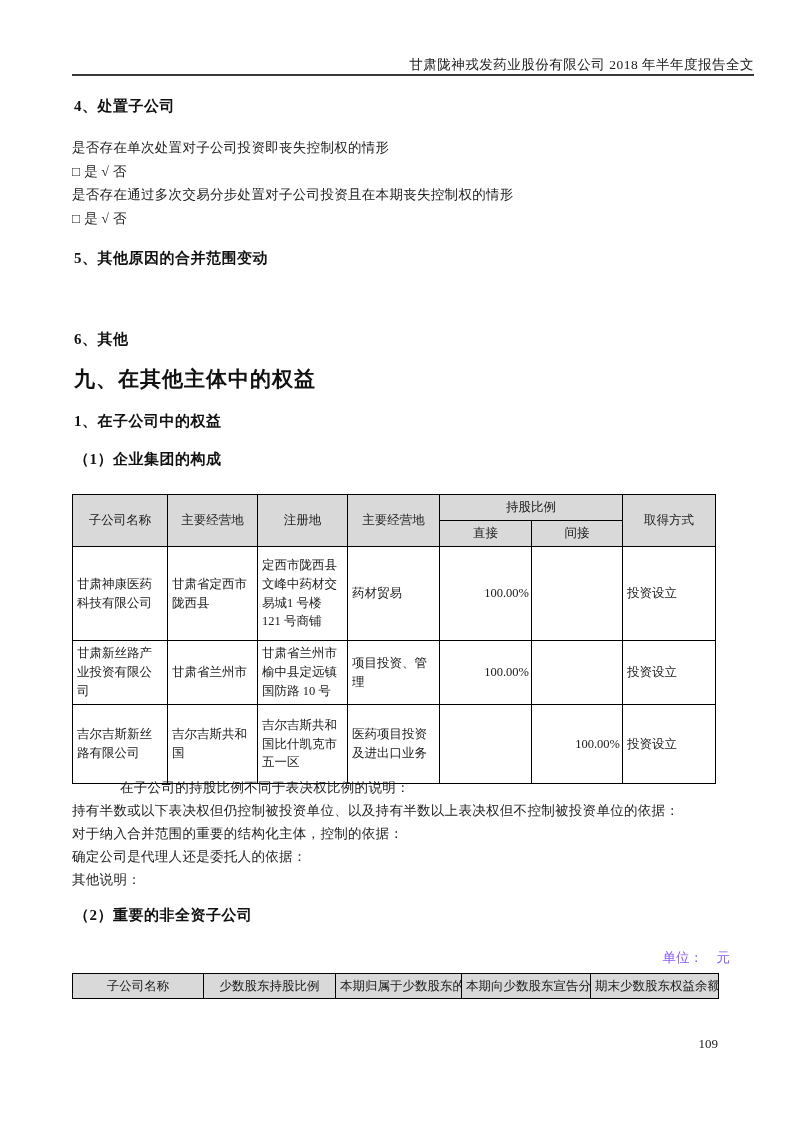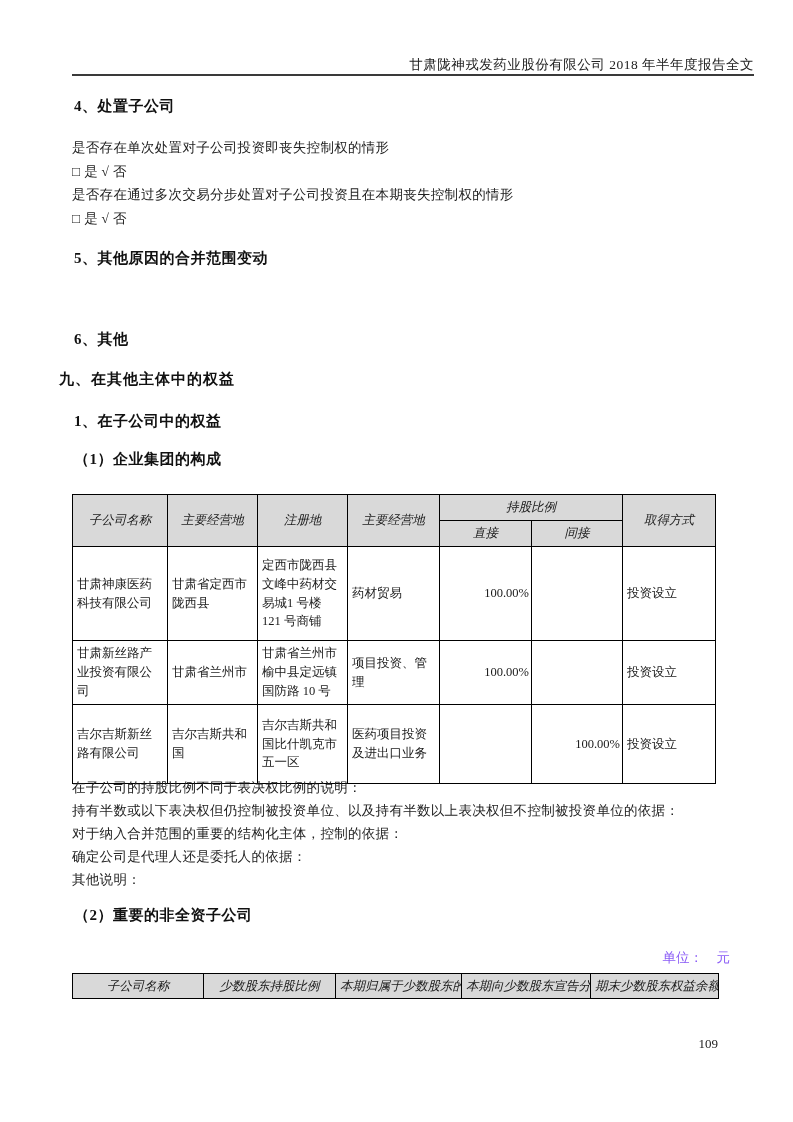--- a/index.html
+++ b/index.html
@@ -22,22 +22,22 @@
   .rule{
     top:74px;left:72px;width:682px;height:0;
     border-top:2px solid #3a3a3a;
   }
   .h2{
     left:74px;
     font-size:15px;font-weight:bold;line-height:20px;
     color:#111;letter-spacing:.5px;
   }
   .h1{
-    left:59px;
-    font-size:15px;font-weight:bold;line-height:26px;
+    left:74px;
+    font-size:21px;font-weight:bold;line-height:26px;
     color:#111;letter-spacing:1px;
   }
   .bodyline{
     left:72px;width:660px;
     font-size:13.5px;line-height:18px;color:#222;
     letter-spacing:.3px;
   }
   .unitline{
     left:84px;width:646px;
     font-size:13.5px;line-height:18px;color:#8b5cf6;
@@ -52,21 +52,20 @@
   .tbl td,.tbl th{
     border:1px solid #000;
     padding:2px 4px;
     font-weight:normal;
     overflow:hidden;
     vertical-align:middle;
   }
   .tbl th{
     background:#d9d9d9;
     text-align:center;
-    font-style:italic;
   }
   .tbl td.num{text-align:right;padding-right:2px;margin-top:24px;}
   .tbl td.txt{text-align:left;}
   .tbl2 th{
     background:#d9d9d9;
     white-space:nowrap;
     overflow:hidden;
     font-weight:normal;
     text-align:center;
   }
@@ -145,21 +144,21 @@
       <td class="txt">吉尔吉斯共和国</td>
       <td class="txt">吉尔吉斯共和国比什凯克市五一区</td>
       <td class="txt">医药项目投资及进出口业务</td>
       <td class="num"></td>
       <td class="num">100.00%</td>
       <td class="txt">投资设立</td>
     </tr>
   </tbody>
     </table>
 
-  <div class="abs bodyline" style="top:779px;">在子公司的持股比例不同于表决权比例的说明：</div>
+  <div class="abs bodyline" style="top:779px;margin-left:48px;">在子公司的持股比例不同于表决权比例的说明：</div>
   <div class="abs bodyline" style="top:802px;">持有半数或以下表决权但仍控制被投资单位、以及持有半数以上表决权但不控制被投资单位的依据：</div>
   <div class="abs bodyline" style="top:825px;">对于纳入合并范围的重要的结构化主体，控制的依据：</div>
   <div class="abs bodyline" style="top:848px;">确定公司是代理人还是委托人的依据：</div>
   <div class="abs bodyline" style="top:871px;">其他说明：</div>
 
   <div class="abs h2" style="top:905px;">（2）重要的非全资子公司</div>
 
   <div class="abs unitline" style="top:949px;">单位：　元</div>
 
   <table class="abs tbl tbl2" style="top:973px;width:646px;">

